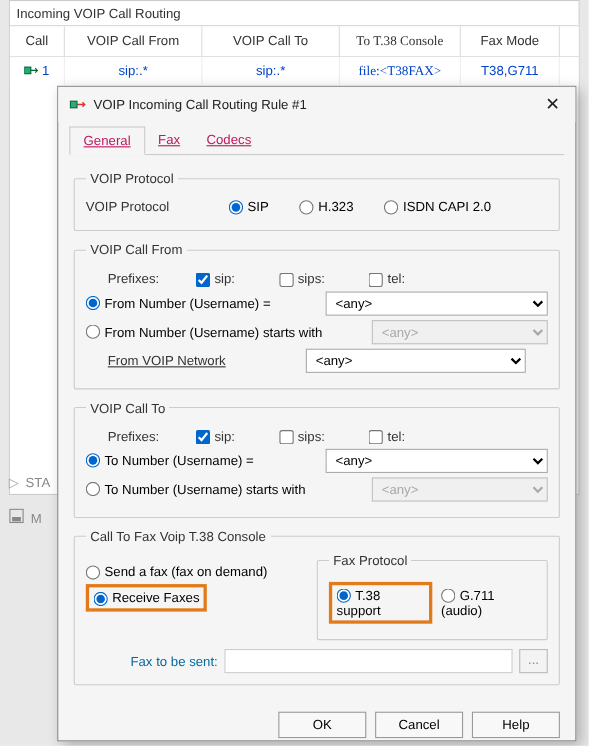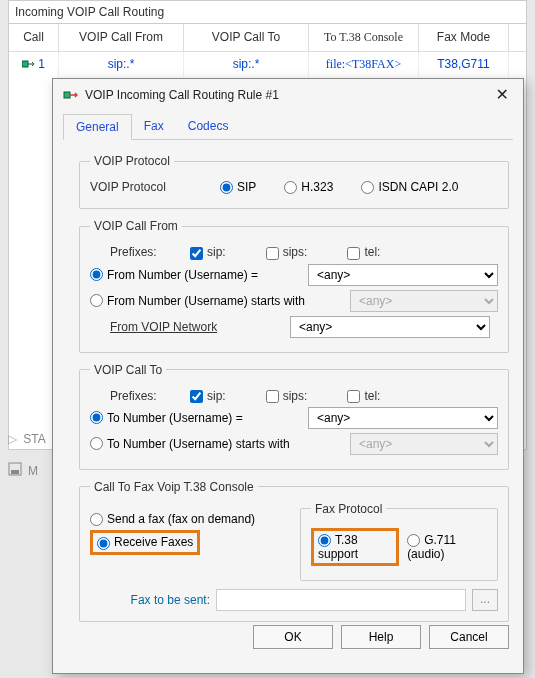--- a/index.html
+++ b/index.html
@@ -23,26 +23,26 @@
   .bg-bottom .tri { color: #aaa; }
   
   
   .dialog { position: absolute; top: 78px; left: 52px; width: 472px; height: 596px; background: #f5f5f5; border: 1px solid #888; box-shadow: 4px 4px 12px rgba(0,0,0,0.25); }
   .dlg-titlebar { display: flex; align-items: center; padding: 6px 10px; background: #f5f5f5; }
   .dlg-icon { width: 16px; height: 16px; margin-right: 6px; }
   .dlg-title { flex: 1; font-size: 12px; color: #222; }
   .dlg-close { font-size: 16px; color: #222; cursor: default; padding: 0 4px; }
   
   .tabs { display: flex; margin: 4px 10px 0 10px; border-bottom: 1px solid #ccc; }
-  .tab { padding: 5px 12px; cursor: default; color: #1d4ed8; }
+  .tab { padding: 5px 12px; cursor: default; color: #be185d; text-decoration: underline; }
   .tab.active { border: 1px solid #ccc; border-bottom: 1px solid #f5f5f5; background: #f5f5f5; margin-bottom: -1px; }
   
   .body { padding: 8px 14px; }
   
-  fieldset { border: 1px solid #ccc; border-radius: 2px; margin: 6px 0 10px 12px; padding: 8px 10px 10px 10px; background: #f5f5f5; }
+  fieldset { border: 1px solid #ccc; border-radius: 2px; margin: 6px 0 10px 0; padding: 8px 10px 10px 10px; background: #f5f5f5; }
   legend { padding: 0 4px; color: #333; font-size: 12px; }
   
   .row { display: flex; align-items: center; margin: 4px 0; }
   
   .lbl { color: #333; }
   .lbl-proto { width: 130px; }
   
   input[type="radio"], input[type="checkbox"] { margin: 0 4px 0 0; vertical-align: middle; }
   input[type="checkbox"] { accent-color: #0066cc; }
   input[type="radio"] { accent-color: #0066cc; }
@@ -69,21 +69,21 @@
   .fax-right { flex: 1; }
   .fax-right fieldset { margin: 0; }
   
   .highlight-box { border: 3px solid #e27a1a; display: inline-flex; align-items: center; padding: 2px 4px; }
   
   .fax-sent-row { display: flex; align-items: center; margin-top: 8px; gap: 6px; }
   .fax-sent-row .flbl { width: 120px; text-align: right; color: #0369a1; }
   .fax-sent-row input[type="text"] { flex: 1; height: 22px; border: 1px solid #ccc; background: #fff; padding: 2px 4px; }
   .fax-sent-row .browse { width: 26px; height: 22px; border: 1px solid #bbb; background: #f3f3f3; text-align: center; line-height: 18px; color: #888; }
   
-  .dlg-buttons { position: absolute; bottom: 24px; right: 14px; display: flex; gap: 8px; align-items: center; }
+  .dlg-buttons { position: absolute; bottom: 2px; right: 14px; display: flex; gap: 8px; align-items: center; }
   .btn { width: 80px; height: 24px; border: 1px solid #999; background: #f8f8f8; cursor: default; text-align: center; line-height: 22px; font-size: 12px; }
   
   .disabled-text { color: #999; }
 </style>
 </head>
 <body>
 
 <div class="bg-window">
   <div class="bg-title">Incoming VOIP Call Routing</div>
   <div class="grid-header">
@@ -239,16 +239,16 @@
       <div class="fax-sent-row">
         <span class="flbl disabled-text">Fax to be sent:</span>
         <input type="text" disabled="" style="">
         <div class="browse">...</div>
       </div>
     </fieldset>
   </div>
 
   <div class="dlg-buttons">
     <div class="btn">OK</div>
+    <div class="btn">Cancel</div>
     <div class="btn">Help</div>
-    <div class="btn">Cancel</div>
   </div>
 </div>
 
 </body></html>

